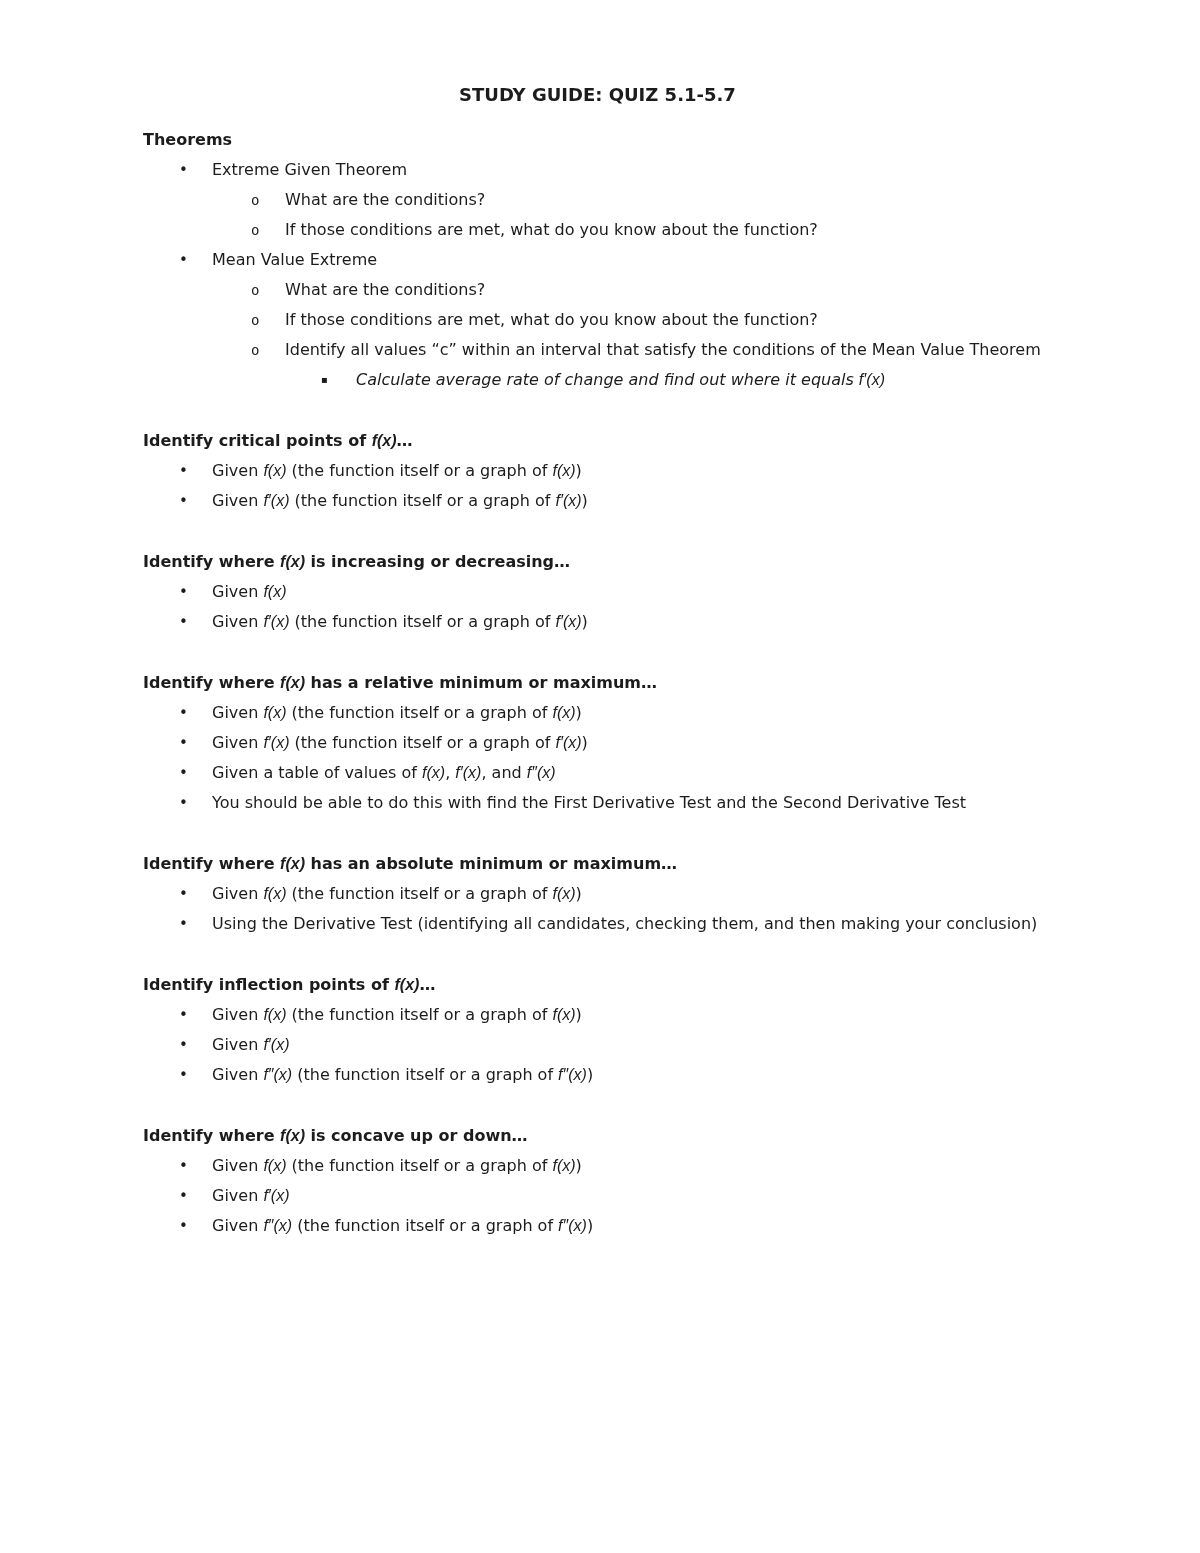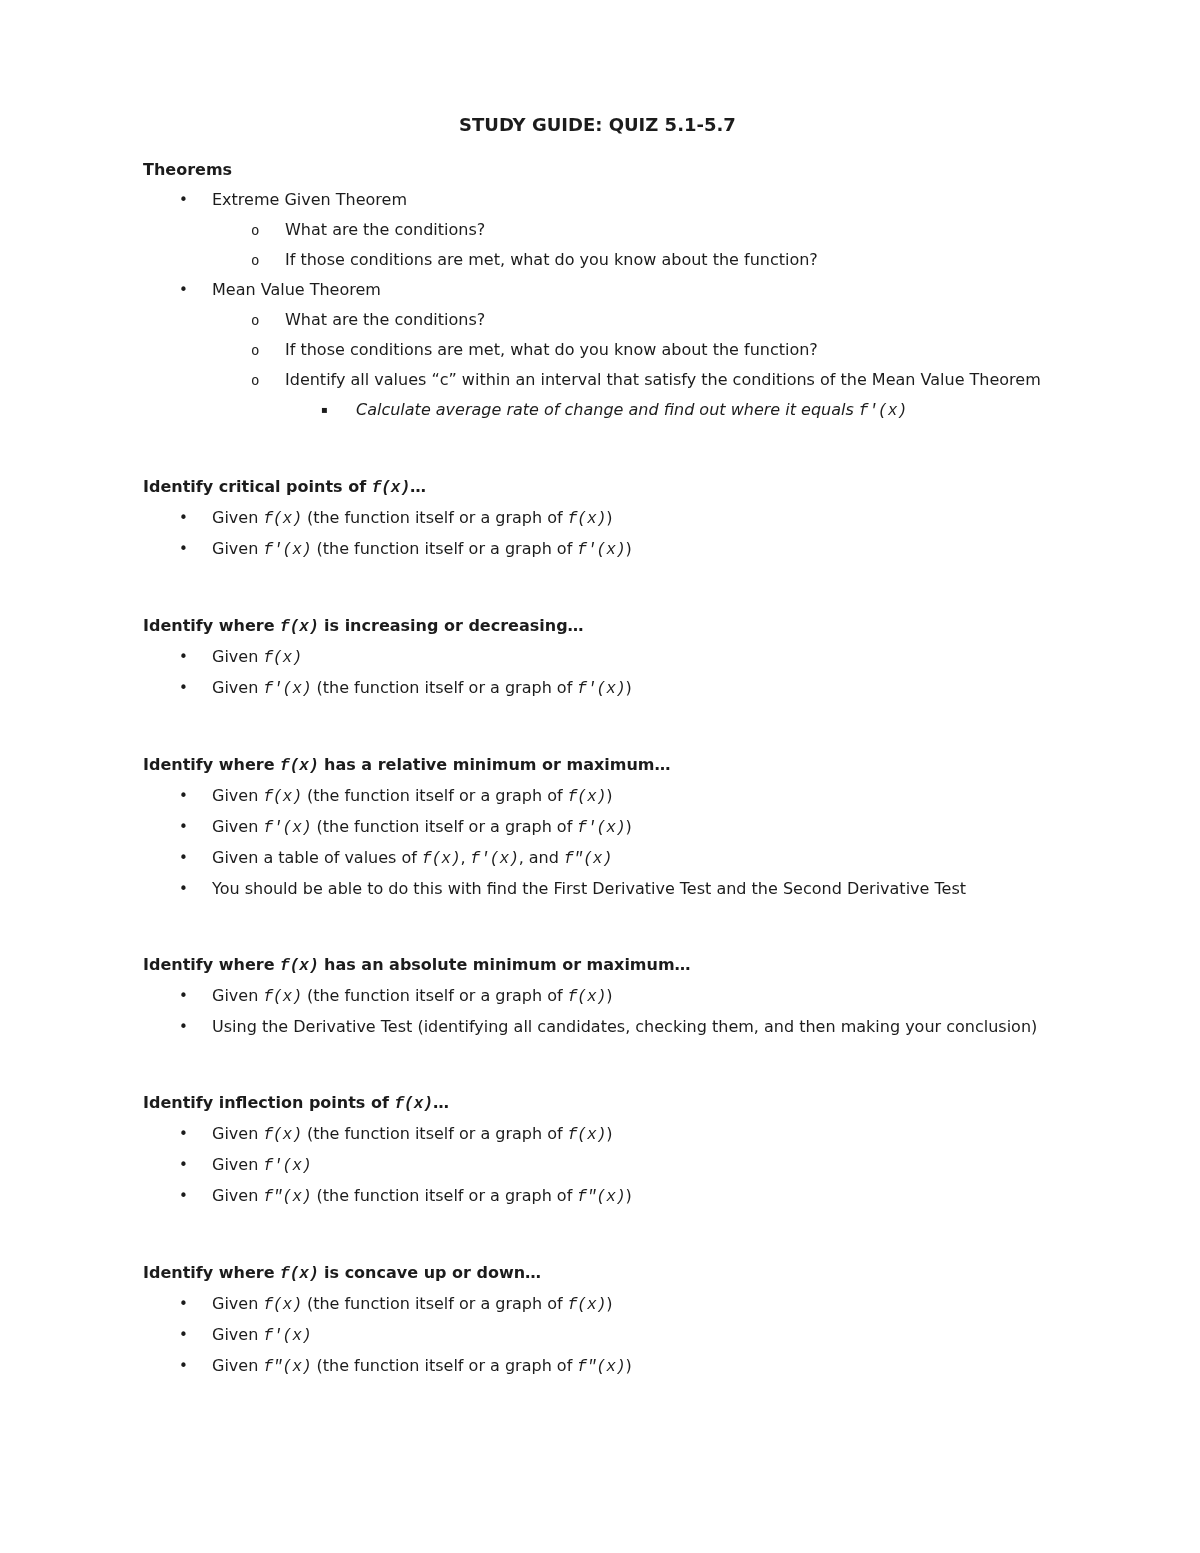--- a/index.html
+++ b/index.html
@@ -5,30 +5,30 @@
   * { margin: 0; padding: 0; box-sizing: border-box; }
   html, body { background: #ffffff; }
   body {
     width: 1200px;
     height: 1553px;
     overflow: hidden;
     font-family: "DejaVu Sans", "Liberation Sans", sans-serif;
     color: #1c1c1c;
   }
   .page {
-    padding: 110px 148px 0 143px;
+    padding: 80px 148px 0 143px;
   }
   .title {
     font-weight: bold;
     font-size: 18px;
     line-height: 30px;
     text-align: center;
     margin-bottom: 15px;
   }
-  .section { margin-top: 46px; }
+  .section { margin-top: 31px; }
   .section:first-of-type { margin-top: 8px; }
   .heading {
     font-weight: bold;
     font-size: 16px;
     line-height: 30px;
   }
   .item {
     display: flex;
     font-size: 16px;
     line-height: 30px;
@@ -36,21 +36,21 @@
   .item .bullet { flex: 0 0 auto; }
   .item .text { flex: 1 1 auto; }
   .l1 { padding-left: 36px; }
   .l1 .bullet { width: 33px; font-size: 15px; }
   .l2 { padding-left: 108px; }
   .l2 .bullet { width: 34px; font-family: "DejaVu Sans Mono", monospace; font-size: 14px; }
   .l3 { padding-left: 178px; }
   .l3 .bullet { width: 35px; font-size: 10px; }
   .em .text { font-style: italic; }
   .math {
-    font-family: Liberation Mono, monospace;
+    font-family: Liberation Sans, sans-serif;
     font-style: italic;
   }
 </style>
 </head>
 <body>
 
 <div class="page">
   <div class="title">STUDY GUIDE: QUIZ 5.1-5.7</div>
   <main>
       <section class="section">
@@ -62,21 +62,21 @@
         <div class="item l2">
           <span class="bullet">o</span>
           <span class="text">What are the conditions?</span>
         </div>
         <div class="item l2">
           <span class="bullet">o</span>
           <span class="text">If those conditions are met, what do you know about the function?</span>
         </div>
         <div class="item l1">
           <span class="bullet">•</span>
-          <span class="text">Mean Value Theorem</span>
+          <span class="text">Mean Value Extreme</span>
         </div>
         <div class="item l2">
           <span class="bullet">o</span>
           <span class="text">What are the conditions?</span>
         </div>
         <div class="item l2">
           <span class="bullet">o</span>
           <span class="text">If those conditions are met, what do you know about the function?</span>
         </div>
         <div class="item l2">

